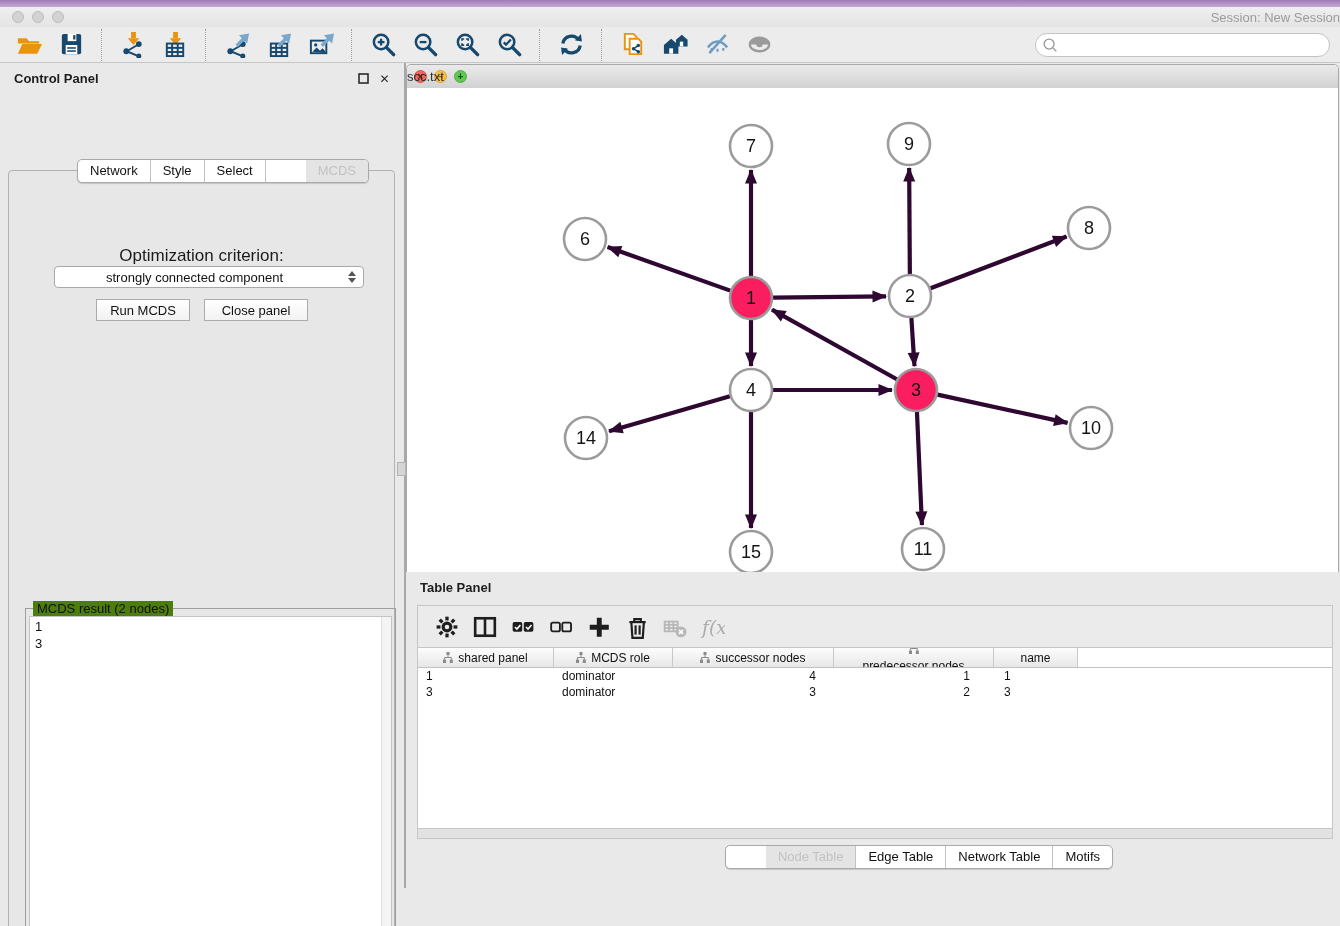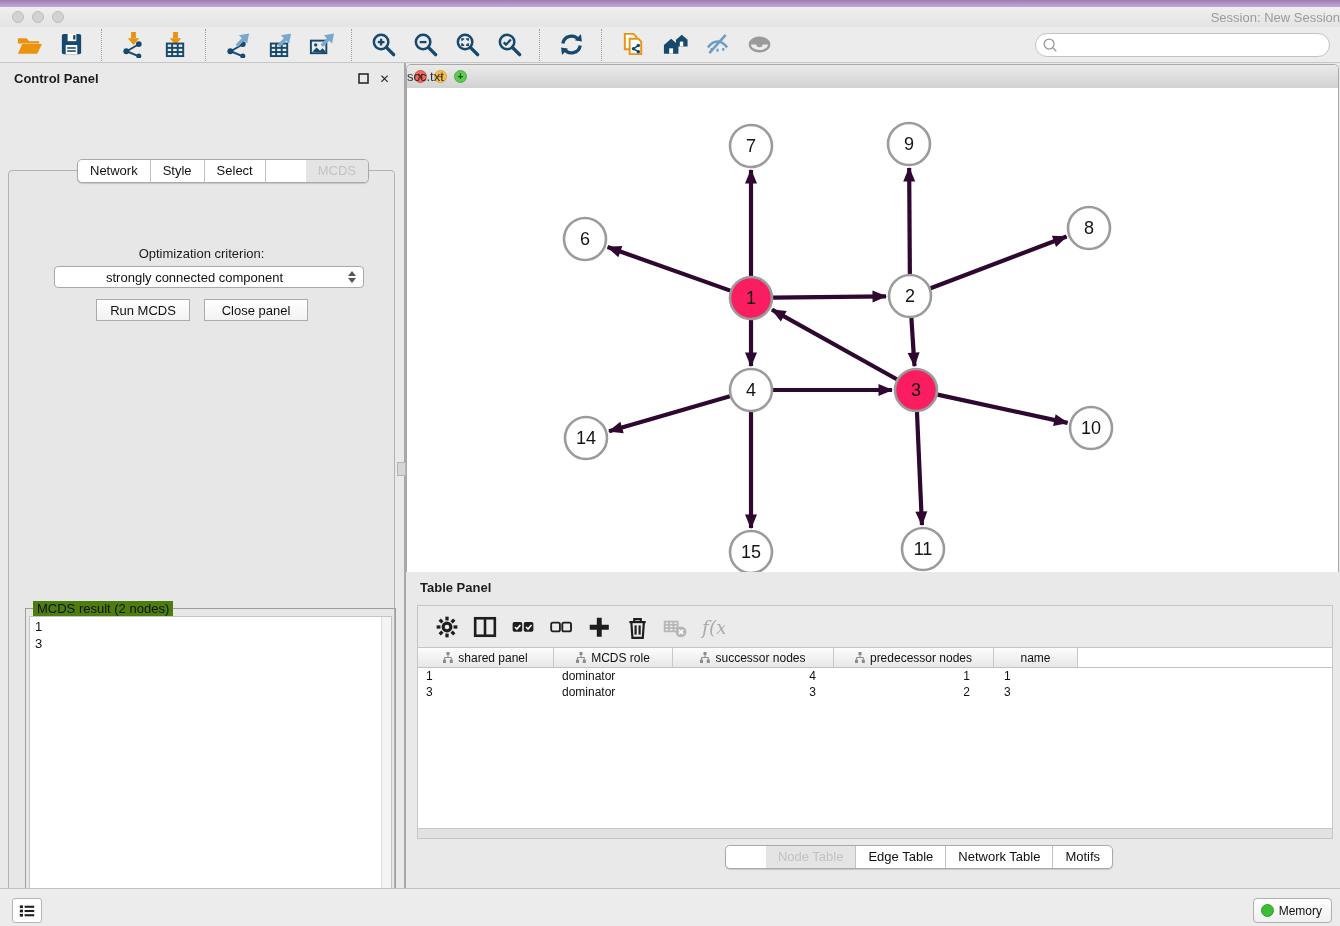--- a/index.html
+++ b/index.html
@@ -18,21 +18,21 @@
   
   .control-panel{position:absolute;left:0;top:63px;width:404px;height:825px;background:#e9e9e9;}
   .panel-head{position:absolute;left:0;top:0;width:100%;height:30px;}
   .panel-head .ph-title{position:absolute;left:14px;top:8px;font-size:13px;color:#1d1d1d;font-weight:bold;}
   .ph-ico{position:absolute;top:9px;width:13px;height:13px;display:flex;align-items:center;justify-content:center;color:#2b2b2b;font-size:12px;font-weight:bold;line-height:1;cursor:default;}
   .tabstrip{position:absolute;display:flex;background:#fff;border:1px solid #a9a9a9;border-radius:5px;overflow:hidden;z-index:3;box-shadow:0 1px 1px rgba(0,0,0,.15);}
   .tabstrip .tab{padding:3px 12px 4px;font-size:13px;color:#111;border-right:1px solid #c2c2c2;white-space:nowrap;cursor:default;}
   .tabstrip .tab:last-child{border-right:0;}
   .tabstrip .tab.active{background:#e4e4e4;color:#c2c2c2;margin-left:40px;}
   .cp-box{position:absolute;left:8px;top:107px;width:387px;height:770px;border:1px solid #b2b2b2;border-radius:4px;background:#e7e7e7;box-sizing:border-box;}
-  .opt-label{position:absolute;left:0;top:75px;width:100%;text-align:center;font-size:13px;color:#1b1b1b;}
+  .opt-label{position:absolute;left:0;top:75px;width:100%;text-align:center;font-size:17px;color:#1b1b1b;}
   .select-ctl{position:absolute;left:45px;top:95px;width:310px;height:22px;background:#fff;border:1px solid #a9a9a9;border-radius:4px;box-sizing:border-box;display:flex;align-items:center;cursor:default;padding-left:41px;}
   .select-ctl .sel-val{flex:1;padding-left:10px;font-size:13px;color:#111;}
   .stepper{width:16px;height:100%;display:flex;flex-direction:column;align-items:center;justify-content:center;gap:2px;margin-right:3px;}
   .stepper i{width:0;height:0;border-left:4px solid transparent;border-right:4px solid transparent;}
   .stepper .up{border-bottom:5px solid #555;}
   .stepper .dn{border-top:5px solid #555;}
   .cp-btn{position:absolute;top:128px;height:22px;background:linear-gradient(#ffffff,#f2f2f2);border:1px solid #ababab;border-radius:0;font-size:13px;color:#111;font-family:inherit;cursor:default;}
   .result-box{position:absolute;left:16px;top:437px;width:371px;height:372px;border:1px solid #9e9e9e;box-sizing:border-box;}
   .result-title{position:absolute;left:7px;top:-8px;background:#4d7c0f;padding:0 4px;font-size:13px;color:#111;}
   .result-area{position:absolute;left:3px;top:7px;right:3px;bottom:5px;background:#fff;border:1px solid #c4c4c4;font-size:13px;color:#111;padding:1px 0 0 5px;line-height:17px;overflow:hidden;}
@@ -565,21 +565,21 @@
                 <g stroke="#8a8a8a" stroke-width="1">
                   <line x1="5" y1="3" x2="5" y2="5.5"></line>
                   <line x1="1.5" y1="5.5" x2="8.3" y2="5.5"></line>
                   <line x1="1.5" y1="5.5" x2="1.5" y2="7.5"></line>
                   <line x1="8.3" y1="5.5" x2="8.3" y2="7.5"></line>
                 </g>
               </svg>
             </span>
             <span>successor nodes</span>
           </div>
-          <div class="th" style="width: 160px;">
+          <div class="th" style="width: 160px; flex-direction: column;">
             <span class="icon">
               <svg width="10" height="11" viewBox="0 0 10 11">
                 <g fill="#8a8a8a">
                   <rect x="3.5" y="0" width="3" height="3"></rect>
                   <rect x="0" y="7.5" width="3" height="3.5"></rect>
                   <rect x="6.8" y="7.5" width="3" height="3.5"></rect>
                 </g>
                 <g stroke="#8a8a8a" stroke-width="1">
                   <line x1="5" y1="3" x2="5" y2="5.5"></line>
                   <line x1="1.5" y1="5.5" x2="8.3" y2="5.5"></line>
@@ -615,34 +615,14 @@
     <div class="tp-tabs">
       <div class="tabstrip" id="tp-tabs">
           <div class="tab active">Node Table</div>
           <div class="tab">Edge Table</div>
           <div class="tab">Network Table</div>
           <div class="tab">Motifs</div>
         </div>
     </div>
   </section>
 
-  <div class="statusbar">
-    <div class="sb-left-btn">
-      <span class="icon">
-        <svg width="18" height="16" viewBox="0 0 22 20">
-            <g fill="#1e1e1e">
-              <rect x="2" y="3" width="4" height="3.4"></rect>
-              <rect x="2" y="8.3" width="4" height="3.4"></rect>
-              <rect x="2" y="13.6" width="4" height="3.4"></rect>
-              <rect x="8" y="3.4" width="12" height="2.6"></rect>
-              <rect x="8" y="8.7" width="12" height="2.6"></rect>
-              <rect x="8" y="14" width="12" height="2.6"></rect>
-            </g>
-          </svg>
-      </span>
-    </div>
-    <div class="memory-btn">
-      <span class="memory-dot"></span>
-      <span>Memory</span>
-    </div>
-  </div>
 
 </div>
 
 </body></html>

